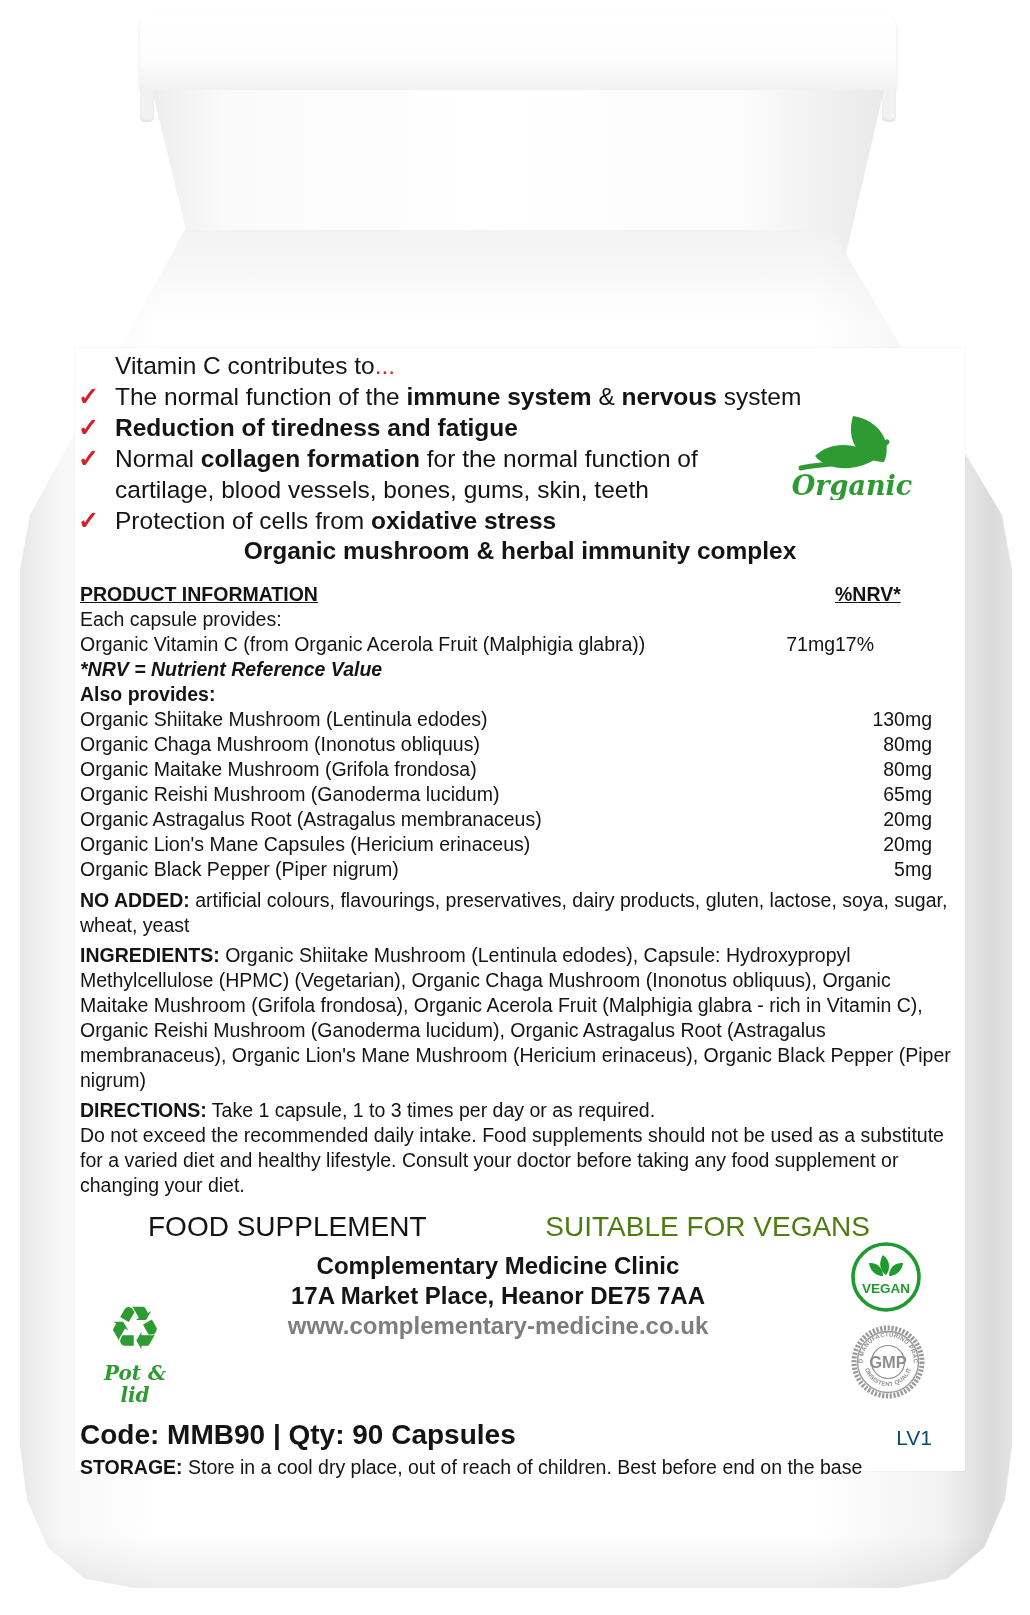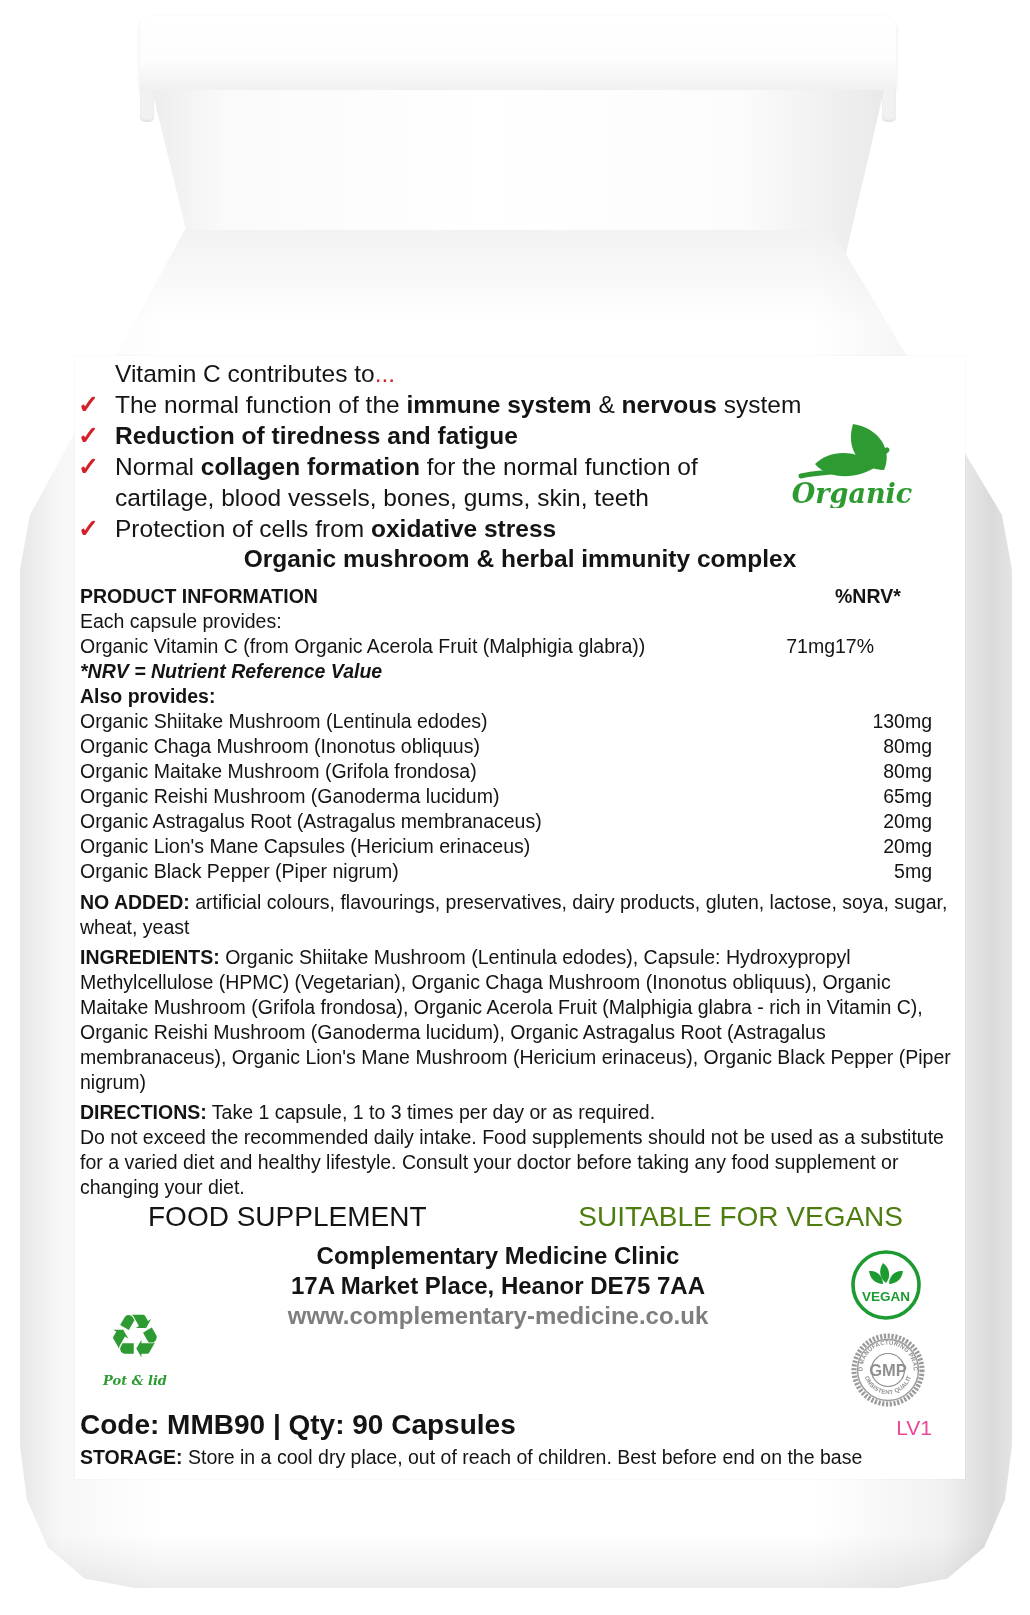--- a/index.html
+++ b/index.html
@@ -18,66 +18,66 @@
     background:linear-gradient(90deg,#ededed 0%,#fafafa 10%,#ffffff 45%,#fcfcfc 80%,#e9e9e9 100%);
     border-bottom:3px solid #e2e2e2;}
   .bottle-body{position:absolute;left:20px;top:230px;width:992px;height:1358px;
     clip-path:polygon(16.6% 0%,81.8% 0%,99% 21%,100% 25%,100% 89.5%,99.3% 93.5%,97.2% 97%,93.5% 99.3%,88.5% 100%,11.5% 100%,6.5% 99.3%,2.8% 97%,0.7% 93.5%,0% 89.5%,0% 25%,1% 21%);
     background:
       linear-gradient(0deg,rgba(0,0,0,.07) 0%,rgba(0,0,0,0) 4%),
       linear-gradient(180deg,rgba(0,0,0,.05) 0%,rgba(0,0,0,0) 7%),
       linear-gradient(90deg,#e7e7e7 0%,#f7f7f7 4%,#ffffff 14%,#ffffff 80%,#f2f2f2 93%,#dadada 98%,#e4e4e4 100%);}
 
   
-  .label{position:absolute;left:75px;top:356px;width:890px;height:1123px;background:#ffffff;
+  .label{position:absolute;left:75px;top:348px;width:890px;height:1123px;background:#ffffff;
     color:#141414;font-size:19.5px;line-height:25px;box-shadow:0 0 0 1px rgba(0,0,0,.02);}
   .red{color:#d42028;}
   b{font-weight:bold;}
 
   .intro{font-size:24.5px;line-height:31px;padding-left:40px;padding-top:2px;}
   .benefit{display:flex;font-size:24.5px;line-height:31px;}
   .check{width:37px;padding-left:3px;color:#d42028;font-weight:bold;font-size:25px;flex:none;}
   .btext{flex:1;}
   .complex-title{text-align:center;font-weight:bold;font-size:24.5px;line-height:30px;}
 
   .trow{display:flex;padding:0 33px 0 5px;}
   .tname{flex:1;}
   .tamt{width:80px;text-align:right;flex:none;}
   .tnrv{width:97px;text-align:left;flex:none;}
   .tval{width:177px;text-align:right;flex:none;}
   .bold{font-weight:bold;}
-  .pi-head{margin-top:10px;}
+  .pi-head{margin-top:16px;text-decoration:underline;}
   .nrv-note{font-weight:bold;font-style:italic;padding:0 5px;}
   .plain{padding:0 5px;}
 
   .para{padding:0 5px;margin-top:5px;}
   .para.first{margin-top:6px;}
 
-  .supp-row{display:flex;justify-content:space-between;padding:0 62px 0 73px;
+  .supp-row{display:flex;justify-content:space-between;margin-top:12px;padding:0 95px 0 73px;
     font-size:28px;line-height:33px;gap:39px;}
   .supp-right{color:#4d7c0f;}
 
   .company{margin-top:8px;text-align:center;padding-right:44px;font-weight:bold;
     font-size:24px;line-height:30px;}
   .company .website{color:#7e7e7e;}
 
   .code-row{display:flex;justify-content:space-between;align-items:flex-end;
     margin-top:78px;padding:0 33px 0 5px;}
   .code{font-size:28px;font-weight:bold;line-height:32px;}
-  .lv{color:#ec4899;font-size:21px;line-height:26px;text-align:right;}
+  .lv{color:#0c4a6e;font-size:21px;line-height:26px;text-align:right;}
   .storage{margin-top:4px;padding:0 5px;}
 
   
   .organic-badge{position:absolute;top:64px;right:52px;width:122px;height:88px;}
   .vegan-badge{position:absolute;top:893px;left:775px;width:72px;height:72px;}
   .gmp-badge{position:absolute;top:977px;left:776px;width:74px;height:74px;}
   .recycle-wrap{position:absolute;top:950px;left:12px;width:96px;text-align:center;}
   .recycle-icon{font-size:60px;line-height:62px;color:#2e9b32;}
   .recycle-caption{font-family:"DejaVu Serif",serif;font-style:italic;font-weight:bold;
-    font-size:13px;line-height:22px;color:#2e9b32;margin-top:2px;}
+    font-size:20px;line-height:22px;color:#2e9b32;margin-top:2px;}
 </style>
 </head>
 <body>
 
 <div class="stage">
 
   <div class="cap-lip"></div>
   <div class="cap-tab left"></div>
   <div class="cap-tab right"></div>
   <div class="cap-body"></div>

